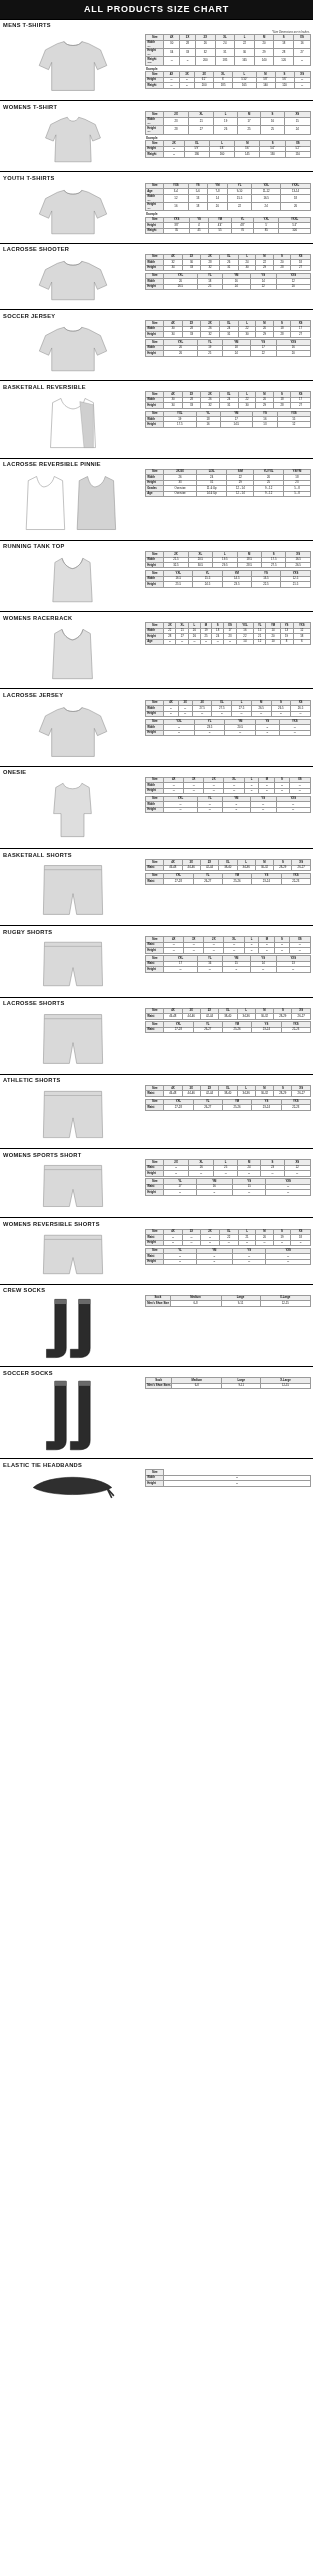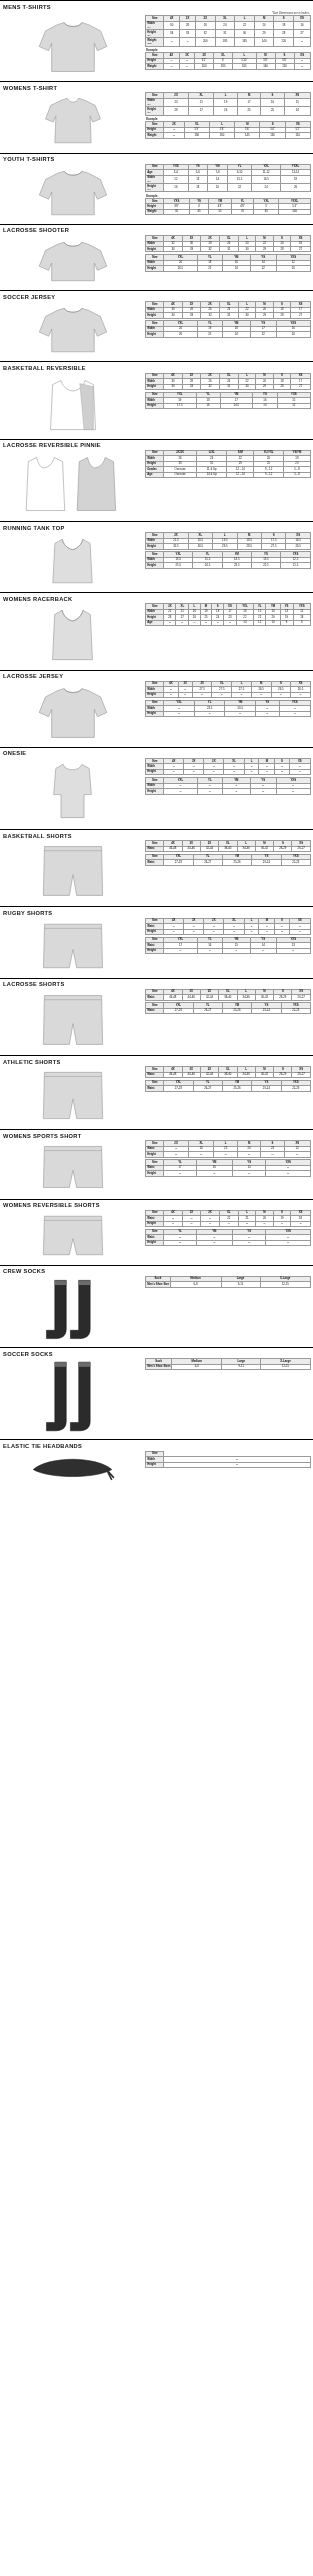--- a/index.html
+++ b/index.html
@@ -95,20 +95,23 @@
   .socks-table td, .socks-table th { font-size:3.1px; padding:1px 1.6px; }
   .socks-table td.rh { width:23px; }
   .sec-body.socks .art { width:141px; }
   .footer-pad { height:5.2px; }
 </style>
 </head>
 <body>
 
 <div class="page">
 
+  <div class="title-bar">
+    <div class="t">ALL PRODUCTS SIZE CHART</div>
+  </div>
 
   <div id="sections-root">
       <div class="section">
         <div class="sec-head">MENS T-SHIRTS</div>
         <div class="note">*Size Dimensions are in Inches.</div>
         <div class="sec-body ">
           <div class="art">
 <svg class="svgwrap" width="78" height="63" viewBox="0 0 150 120">
   <path d="M45 18 L22 30 L10 60 L28 68 L34 54 L34 108 L116 108 L116 54 L122 68 L140 60 L128 30 L105 18 L92 14 C88 24 62 24 58 14 Z" fill="#d9d9d9" stroke="#8a8a8a" stroke-width="1"></path>
   <path d="M58 14 C62 24 88 24 92 14" fill="none" stroke="#8a8a8a" stroke-width="1"></path>

